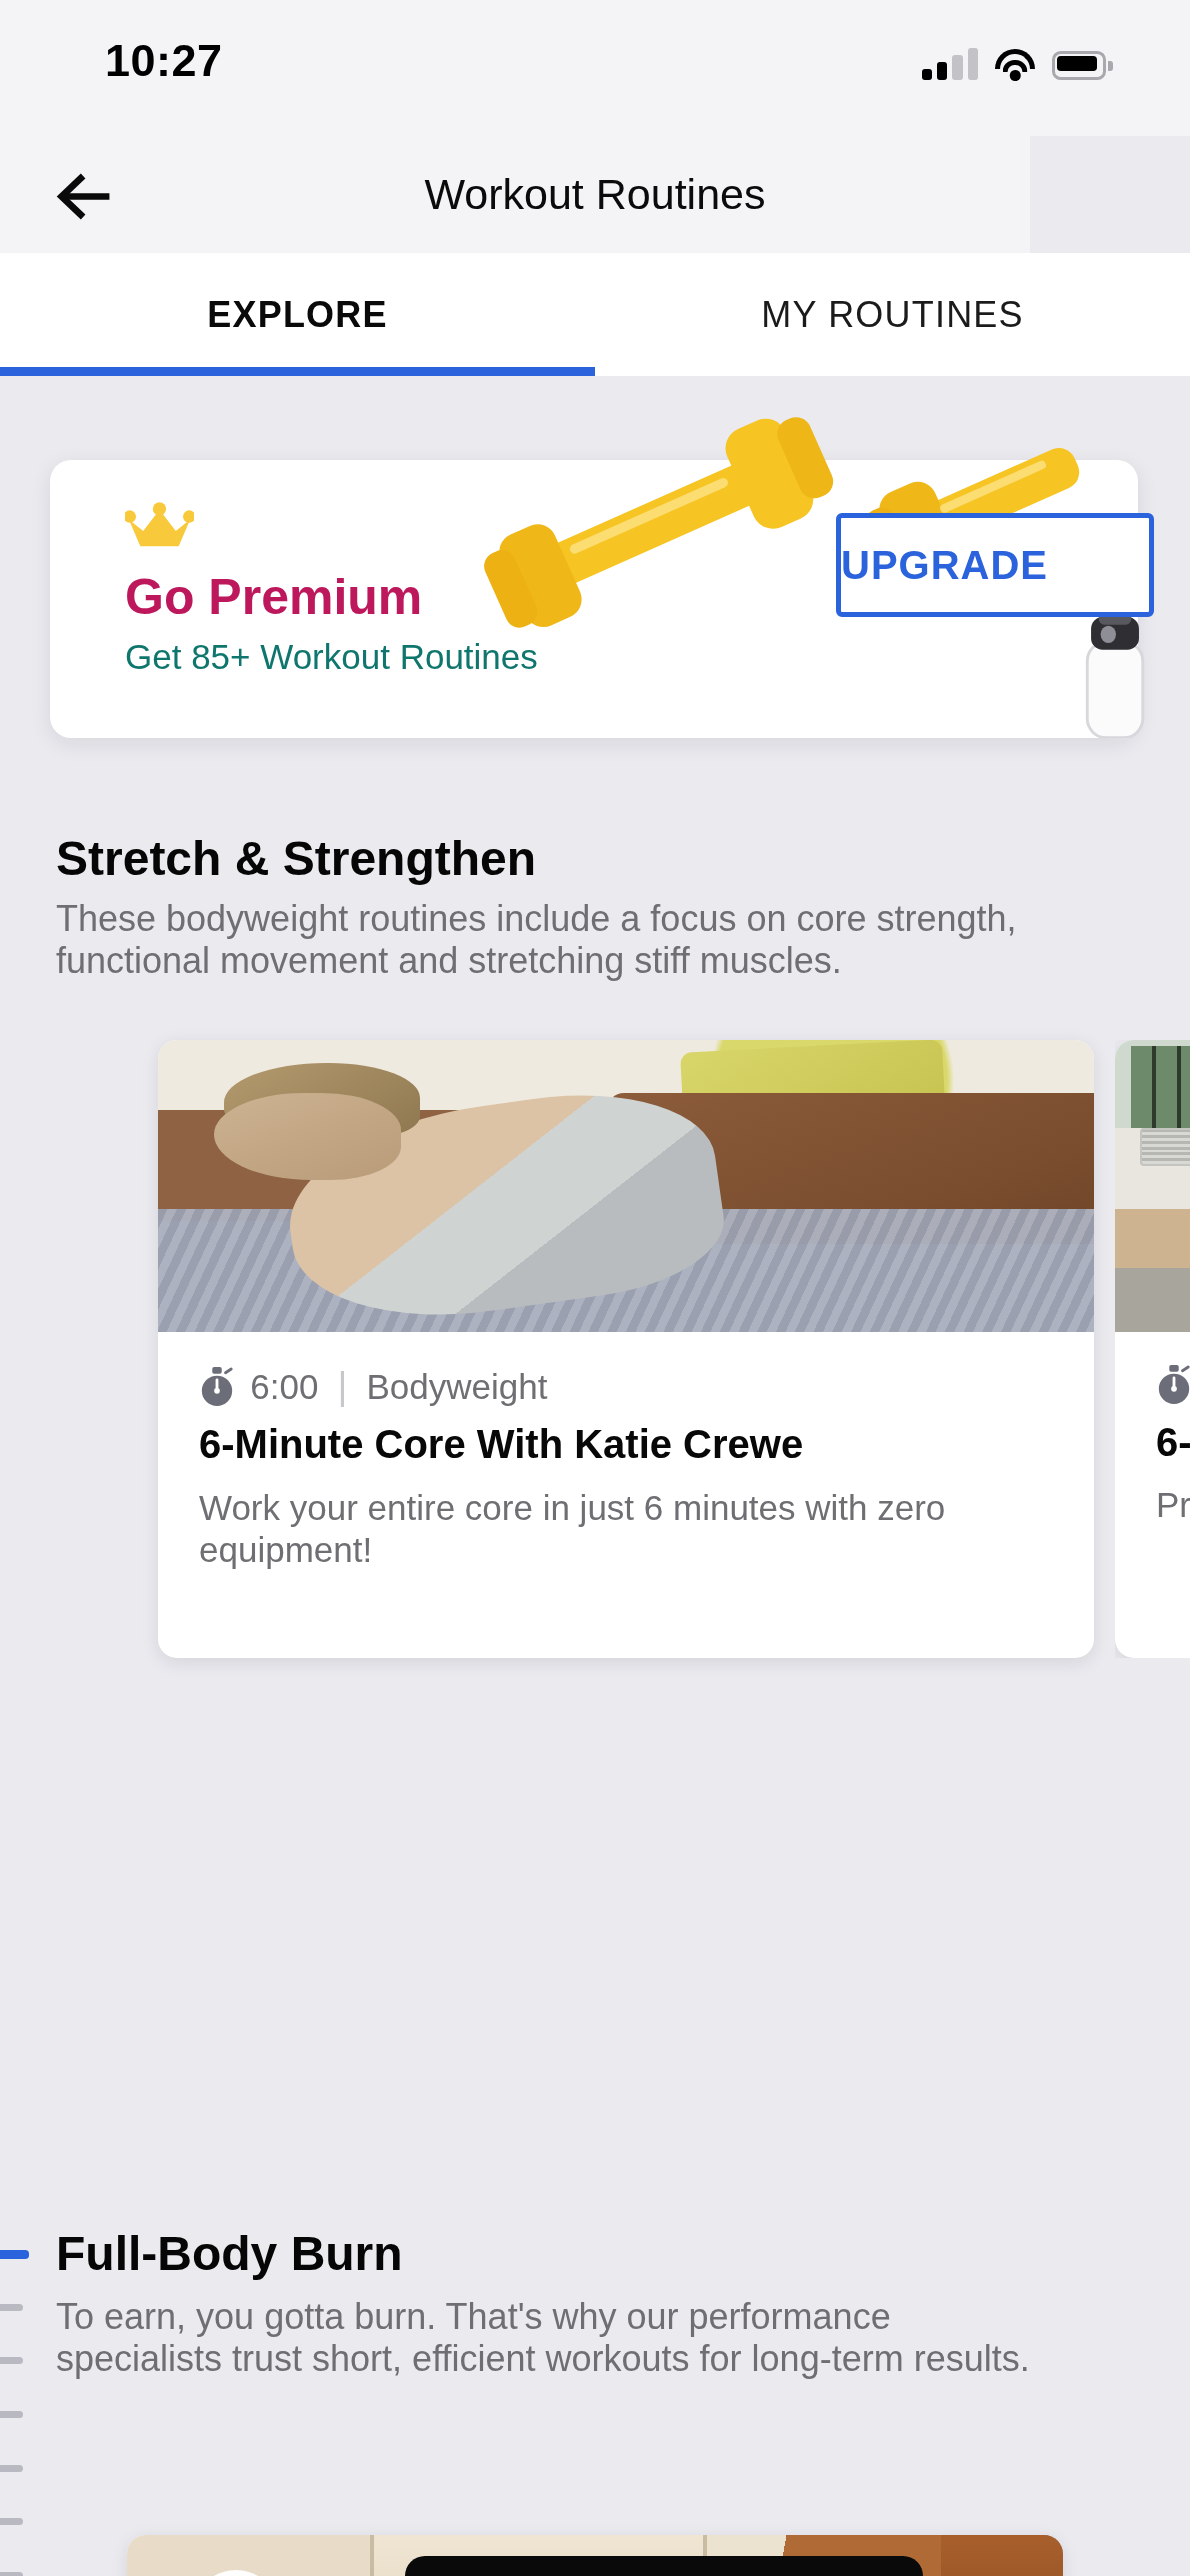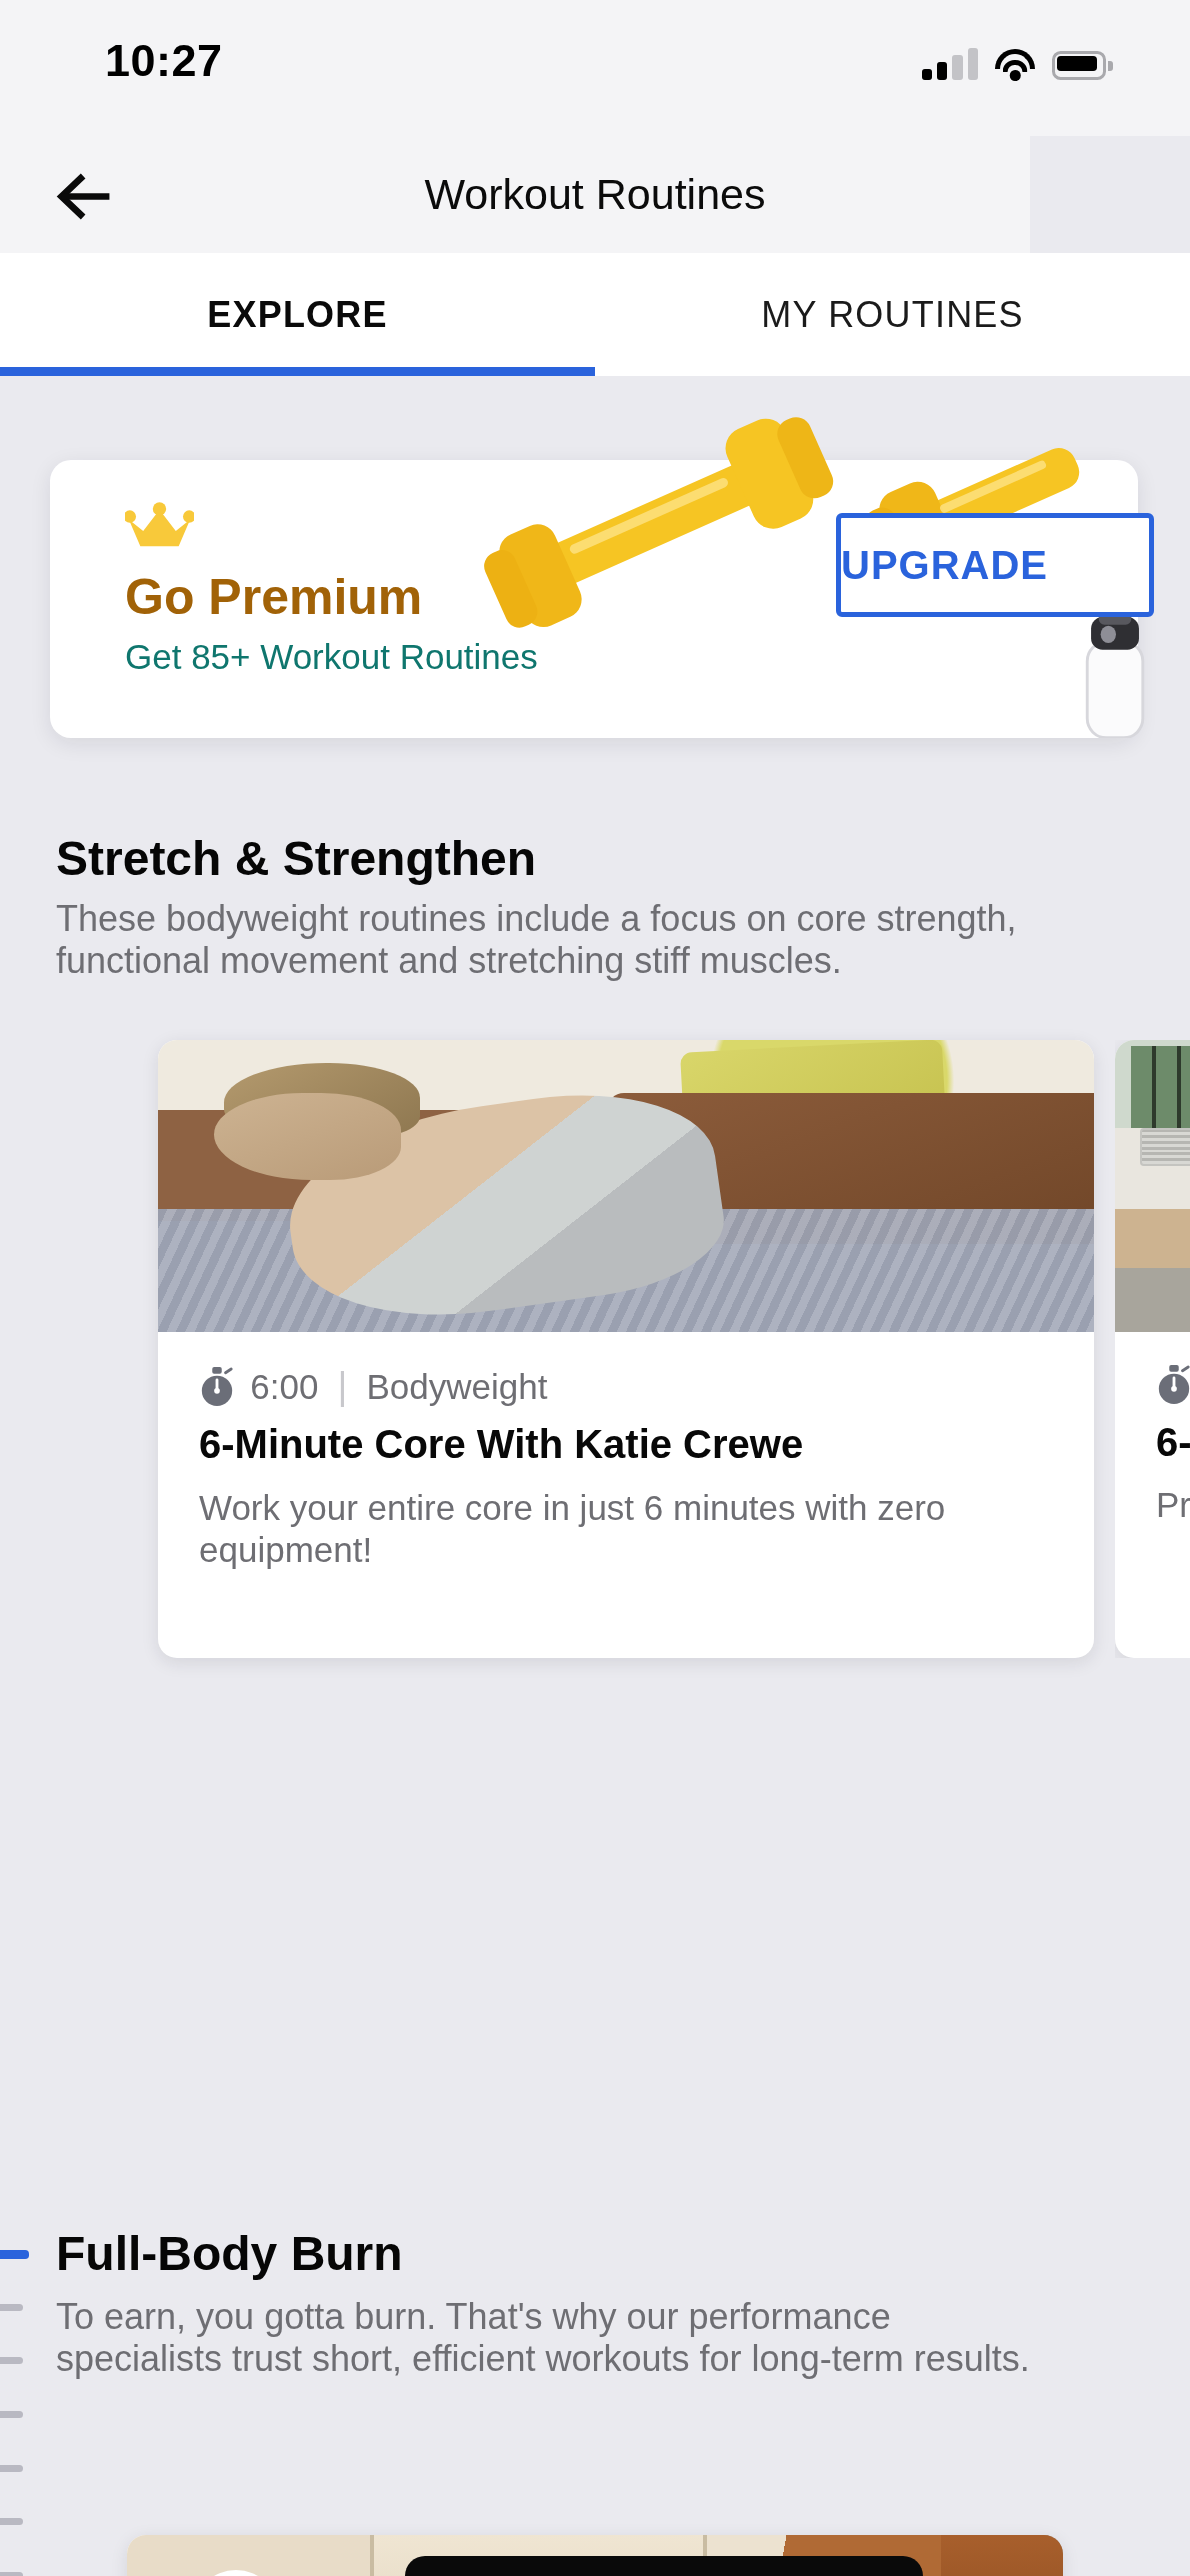--- a/index.html
+++ b/index.html
@@ -86,21 +86,21 @@
 
   
   .promo {
     position: absolute; left: 50px; top: 84px; width: 1088px; height: 278px;
     background: #fff; border-radius: 21px;
     box-shadow: 0 5.8px 21px rgba(20,20,40,0.09);
   }
   .crown { position: absolute; left: 75px; top: 42px; width: 69px; height: 54px; }
   .promo-title {
     position: absolute; left: 75px; top: 108px;
-    font-size: 50px; font-weight: 700; color: #a16207; white-space: nowrap;
+    font-size: 50px; font-weight: 700; color: #be185d; white-space: nowrap;
   }
   .promo-sub {
     position: absolute; left: 75px; top: 177px;
     font-size: 35px; font-weight: 400; color: #0f766e; white-space: nowrap;
   }
   .upgrade-btn {
     position: absolute; left: 786px; top: 53px; width: 318px; height: 104px;
     border: 5.8px solid #2a63dc; border-radius: 6px; background: #fff;
     display: flex; align-items: center; justify-content: flex-start; cursor: pointer;
     z-index: 4;

